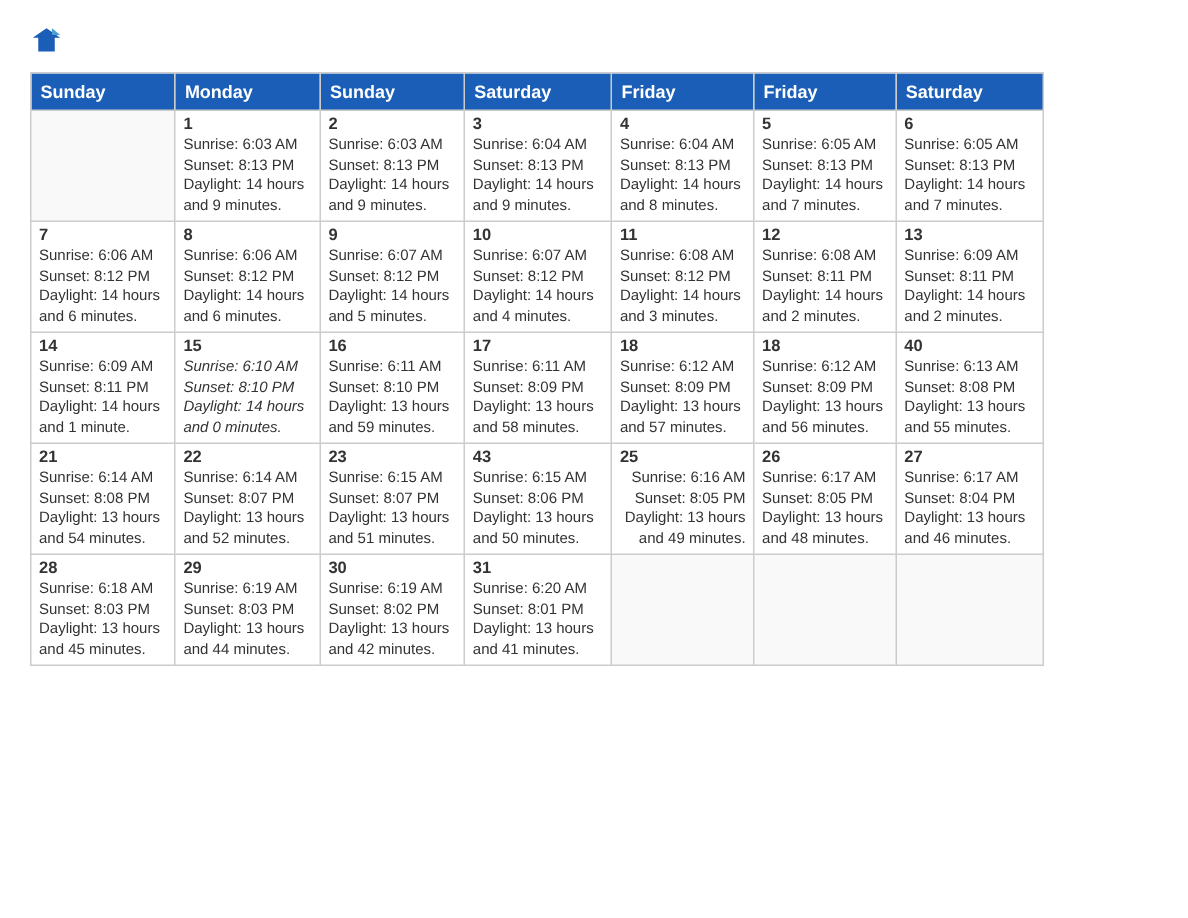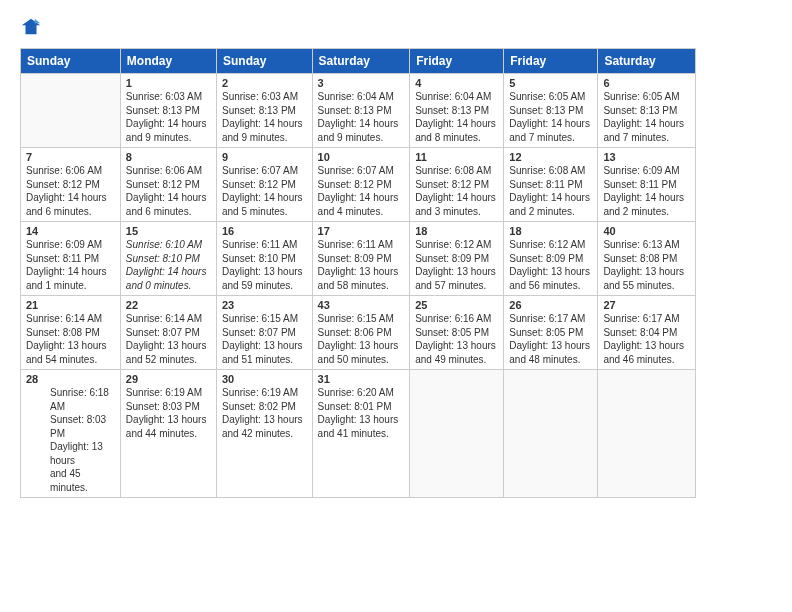--- a/index.html
+++ b/index.html
@@ -286,21 +286,21 @@
           </td>
           <td>
             <div class="day-number">43</div>
             <div class="day-info" style="white-space: pre-line;">Sunrise: 6:15 AM
 Sunset: 8:06 PM
 Daylight: 13 hours
 and 50 minutes.</div>
           </td>
           <td>
             <div class="day-number">25</div>
-            <div class="day-info" style="white-space: pre-line;">Sunrise: 6:16 AM
+            <div class="day-info" style="white-space: pre-line; text-align: right;">Sunrise: 6:16 AM
 Sunset: 8:05 PM
 Daylight: 13 hours
 and 49 minutes.</div>
           </td>
           <td>
             <div class="day-number">26</div>
             <div class="day-info" style="white-space: pre-line;">Sunrise: 6:17 AM
 Sunset: 8:05 PM
 Daylight: 13 hours
 and 48 minutes.</div>
@@ -309,21 +309,21 @@
             <div class="day-number">27</div>
             <div class="day-info" style="white-space: pre-line;">Sunrise: 6:17 AM
 Sunset: 8:04 PM
 Daylight: 13 hours
 and 46 minutes.</div>
           </td>
         </tr>
         <tr>
           <td>
             <div class="day-number">28</div>
-            <div class="day-info" style="white-space: pre-line; margin-left: 24px;">Sunrise: 6:18 AM
+            <div class="day-info" style="white-space: pre-line;">Sunrise: 6:18 AM
 Sunset: 8:03 PM
 Daylight: 13 hours
 and 45 minutes.</div>
           </td>
           <td>
             <div class="day-number">29</div>
             <div class="day-info" style="white-space: pre-line;">Sunrise: 6:19 AM
 Sunset: 8:03 PM
 Daylight: 13 hours
 and 44 minutes.</div>

